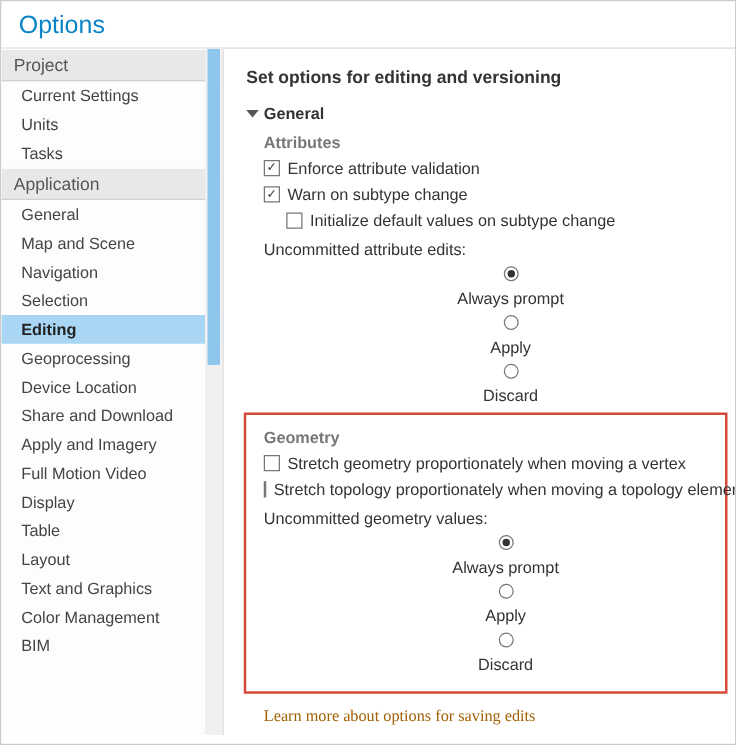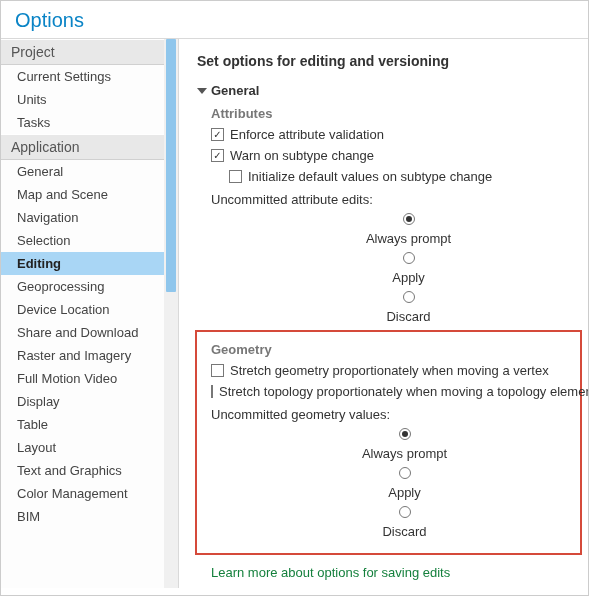--- a/index.html
+++ b/index.html
@@ -146,23 +146,24 @@
     border-radius: 50%;
   }
   .boxed {
     border: 2px solid #d54a3a;
     padding: 4px 0 8px 0;
     margin-top: 6px;
     margin-left: -2px;
     margin-right: 6px;
   }
   .link {
-    color: #15803d;
+    color: #a16207;
     margin: 10px 0 0 14px;
     font-size: 13px;
+    font-family: Liberation Serif, serif;
   }
   .nowrap { white-space: nowrap; }
 </style>
 </head>
 <body>
 
 <div class="title">Options</div>
 
 <div class="main">
 
@@ -174,21 +175,21 @@
 
     <div class="sb-header">Application</div>
     <div class="sb-item">General</div>
     <div class="sb-item">Map and Scene</div>
     <div class="sb-item">Navigation</div>
     <div class="sb-item">Selection</div>
     <div class="sb-item selected">Editing</div>
     <div class="sb-item">Geoprocessing</div>
     <div class="sb-item">Device Location</div>
     <div class="sb-item">Share and Download</div>
-    <div class="sb-item">Raster and Imagery</div>
+    <div class="sb-item">Apply and Imagery</div>
     <div class="sb-item">Full Motion Video</div>
     <div class="sb-item">Display</div>
     <div class="sb-item">Table</div>
     <div class="sb-item">Layout</div>
     <div class="sb-item">Text and Graphics</div>
     <div class="sb-item">Color Management</div>
     <div class="sb-item">BIM</div>
 
     <div class="sidebar-scroll">
       <div class="sidebar-thumb"></div>

